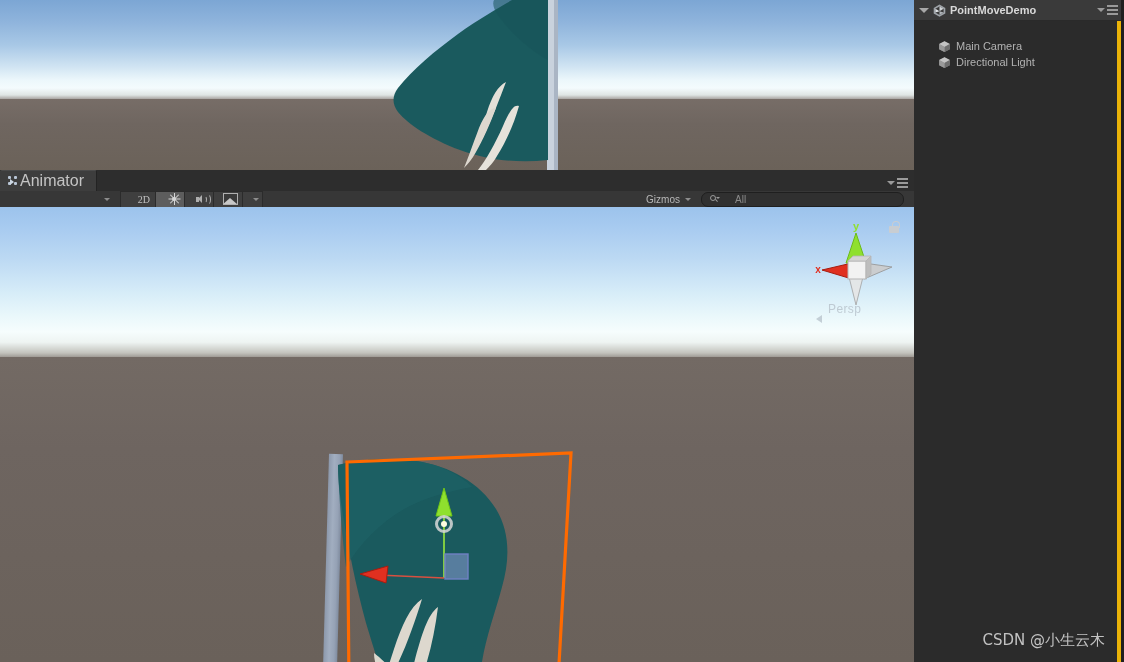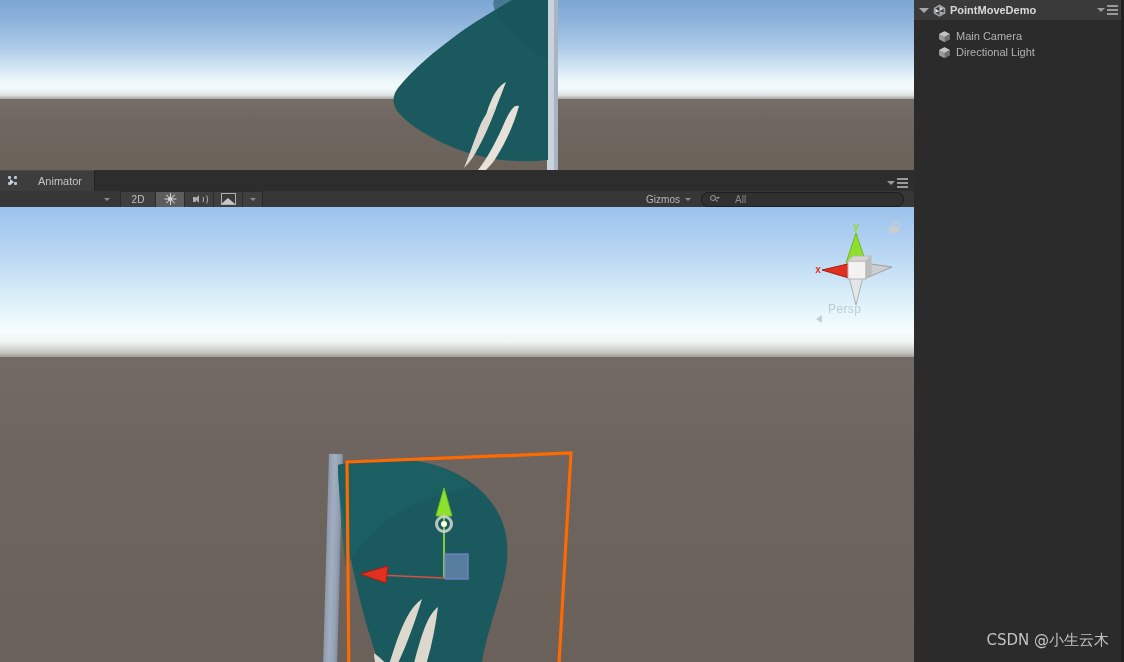--- a/index.html
+++ b/index.html
@@ -70,29 +70,29 @@
     height: 21px;
     background: #2d2d2d;
     border-bottom: 1px solid #232323;
     display: flex;
     align-items: flex-end;
   }
   .tab {
     height: 20px;
     display: flex;
     align-items: center;
-    gap: 19px;
+    gap: 1px;
     padding: 0 12px 0 8px;
     background: #3d3d3d;
     border-top: 1px solid #4a4a4a;
     border-right: 1px solid #232323;
     border-top-left-radius: 2px;
     border-top-right-radius: 2px;
     color: #c4c4c4;
-    font-size: 11px;
+    font-size: 16px;
     cursor: default;
   }
   .tab .tab-icon {
     width: 11px;
     height: 11px;
     position: relative;
     flex: 0 0 11px;
   }
   .tab .tab-icon i {
     position: absolute;
@@ -157,28 +157,29 @@
   }
   .caret-sm {
     width: 0; height: 0;
     border-left: 3px solid transparent;
     border-right: 3px solid transparent;
     border-top: 3px solid #8d8d8d;
   }
   .tb-btn {
     height: 15px;
     min-width: 24px;
-    display: flex; align-items: center; justify-content: center;
+    display: flex; align-items: center; justify-content: flex-end;
     background: #3f3f3f;
     border: 1px solid #2b2b2b;
     border-left-width: 0;
     color: #c0c0c0;
     font-size: 10px;
     padding: 0 5px;
     cursor: default;
+    font-family: Liberation Serif, serif;
   }
   .tb-btn.first { border-left-width: 1px; margin-left: 4px; }
   .tb-btn.active { background: #5d5d5d; }
   .tb-btn.mini { padding: 0 4px; min-width: 20px; }
   .tb-btn.caretonly { min-width: 13px; padding: 0 3px; }
 
   
   .ico-sun { position: relative; width: 12px; height: 12px; }
   .ico-sun::before {
     content: ""; position: absolute;
@@ -455,24 +456,24 @@
     margin-left: auto;
     display: flex;
     align-items: center;
     gap: 2px;
     padding-right: 2px;
   }
 
   .hier-body {
     flex: 1 1 auto;
     background: #2b2b2b;
-    border-right: 3px solid #eab308;
+    border-right: 7px solid #eab308;
     position: relative;
     overflow: hidden;
-    padding-top: 7px;
+    padding-top: 17px;
   }
   .hier-row {
     height: 16px;
     display: flex;
     align-items: center;
     gap: 5px;
     padding-left: 24px;
     color: #b2b2b2;
     font-size: 11px;
     cursor: default;

